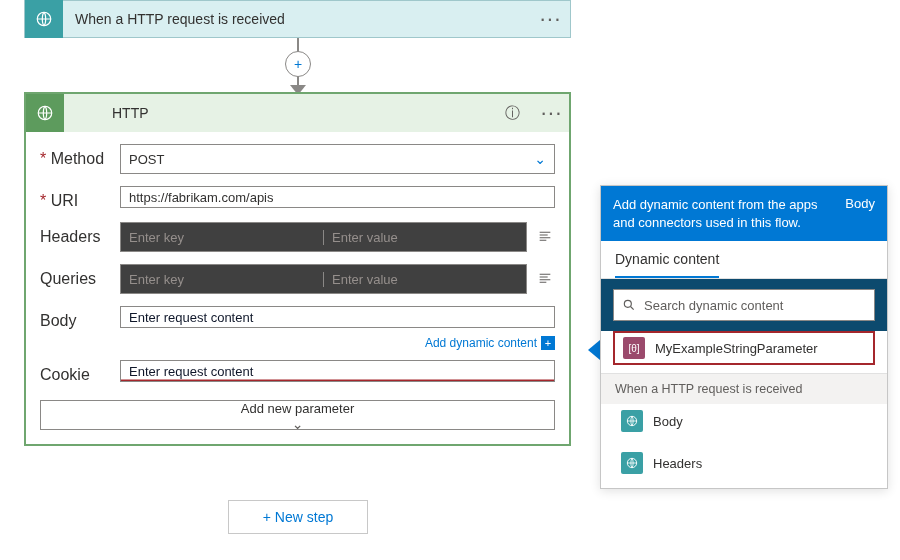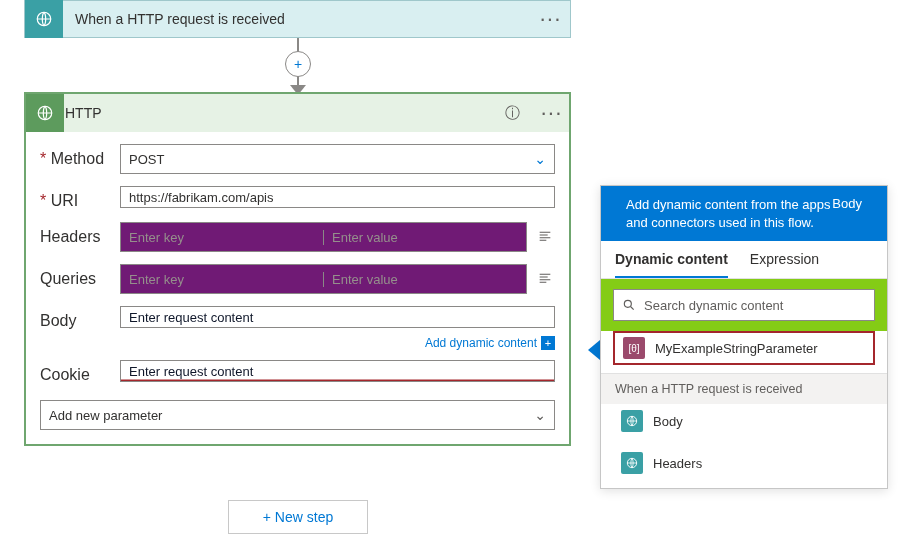--- a/index.html
+++ b/index.html
@@ -14,58 +14,58 @@
 
 .connector { position: absolute; top: 38px; left: 290px; width: 16px; height: 55px; }
 .connector-line { position: absolute; left: 7px; top: 0; width: 2px; height: 50px; background: #8a8886; }
 .connector-plus { position: absolute; top: 13px; left: -5px; width: 26px; height: 26px; border: 1px solid #8a8886; border-radius: 50%; background: #fff; display: flex; align-items: center; justify-content: center; font-size: 14px; color: #0078d4; }
 .connector-arrow { position: absolute; top: 47px; left: 0; width: 0; height: 0; border-left: 8px solid transparent; border-right: 8px solid transparent; border-top: 10px solid #8a8886; }
 
 
 .http-card { position: absolute; top: 92px; left: 24px; width: 547px; border: 2px solid #6fa66f; }
 .http-header { height: 38px; background: #e6f2e5; display: flex; align-items: center; }
 .http-icon { width: 38px; height: 38px; background: #5d9b5d; display: flex; align-items: center; justify-content: center; color: #fff; }
-.http-title { flex: 1; padding-left: 1px; font-size: 14px; }
+.http-title { flex: 1; padding-left: 28px; font-size: 14px; margin-left: 20px; }
 .http-info { width: 28px; color: #605e5c; font-size: 15px; cursor: pointer; }
 .http-menu { width: 36px; text-align: center; font-size: 22px; color: #605e5c; cursor: pointer; line-height: 1; }
 
 .http-body { background: #fff; padding: 12px 14px 14px; }
 .row { display: flex; align-items: flex-start; margin-bottom: 12px; }
 .label { width: 80px; padding-top: 6px; font-size: 16px; color: #323130; }
 .required::before { content: "* "; color: #a4262c; }
 .field { flex: 1; }
 .select { height: 30px; border: 1px solid #8a8886; display: flex; align-items: center; padding: 0 8px; justify-content: space-between; cursor: pointer; background: #fff; }
 .chevron { color: #0078d4; font-size: 14px; }
 .text-input { height: 22px; border: 1px solid #8a8886; padding: 0 8px; display: flex; align-items: center; background: #fff; }
 .text-input.focused { box-shadow: inset 0 -1.5px 0 #a4262c; }
 .placeholder { color: #0f172a; }
 .kv-wrap { flex: 1; display: flex; align-items: center; gap: 8px; }
-.kv-pair { flex: 1; display: flex; border: 1px solid #8a8886; height: 30px; background: #701a75; align-items: center; }
+.kv-pair { flex: 1; display: flex; border: 1px solid #8a8886; height: 30px; background: #404040; align-items: center; }
 .kv-key, .kv-val { flex: 1; padding: 0 8px; display: flex; align-items: center; color: #958f8c; }
 .kv-val { border-left: 1px solid #8a8886; }
 .kv-action { width: 20px; height: 20px; color: #605e5c; cursor: pointer; display: flex; align-items: center; justify-content: center; }
 
 .add-dynamic { text-align: right; font-size: 12px; color: #0078d4; margin: -6px 0 10px 80px; cursor: pointer; }
 .add-dynamic .plus { display: inline-block; width: 14px; height: 14px; background: #0078d4; color: #fff; text-align: center; line-height: 14px; margin-left: 4px; font-size: 11px; }
 
-.add-param { height: 30px; border: 1px solid #8a8886; display: flex; align-items: center; padding: 0 8px; justify-content: space-between; cursor: pointer; margin-top: 16px; }
+.add-param { height: 30px; border: 1px solid #8a8886; display: flex; align-items: center; padding: 0 8px; justify-content: space-between; cursor: pointer; margin-top: 16px; flex-direction: column; }
 
 
 .new-step { position: absolute; top: 500px; left: 228px; width: 140px; height: 34px; border: 1px solid #c8c8c8; background: #fff; display: flex; align-items: center; justify-content: center; color: #0078d4; font-size: 14px; cursor: pointer; text-align: center; }
 
 
 .dc-panel { position: absolute; top: 185px; left: 600px; width: 288px; border: 1px solid #c6c6c6; background: #fff; box-shadow: 0 2px 10px rgba(0,0,0,0.12); }
 .dc-notch { position: absolute; top: 340px; left: 588px; width: 0; height: 0; border-top: 10px solid transparent; border-bottom: 10px solid transparent; border-right: 12px solid #0078d4; }
-.dc-blue { background: #0078d4; color: #fff; padding: 10px 25px; display: flex; justify-content: space-between; font-size: 13px; }
+.dc-blue { background: #0078d4; color: #fff; padding: 10px 12px; display: flex; justify-content: space-between; font-size: 13px; }
 .dc-blue-text { max-width: 210px; line-height: 1.35; }
 .dc-hide { cursor: pointer; }
 .dc-tabs { display: flex; padding: 0 14px; gap: 22px; border-bottom: 1px solid #e1e1e1; font-size: 14px; }
 .dc-tab { padding: 10px 0 9px; cursor: pointer; color: #323130; }
-.dc-tab.active { font-weight: 700; border-bottom: 2px solid #0078d4; }
-.dc-search-wrap { background: #84cc16; padding: 10px 12px; }
+.dc-tab.active { font-weight: 400; border-bottom: 2px solid #0078d4; }
+.dc-search-wrap { background: #0c4a6e; padding: 10px 12px; }
 .dc-search { height: 32px; border: 1px solid #8a8886; background: #fff; display: flex; align-items: center; padding: 0 8px; gap: 8px; color: #605e5c; }
 .dc-section-title { padding: 12px 14px 8px; font-size: 12.5px; color: #605e5c; }
 .dc-item { margin: 0 12px 8px; height: 34px; display: flex; align-items: center; gap: 10px; padding: 0 8px; cursor: pointer; background: #fff; }
 .dc-item.highlighted { border: 2px solid #a4262c; }
 .dc-item-icon { width: 22px; height: 22px; background: #9b4a6c; color: #fff; display: flex; align-items: center; justify-content: center; font-size: 10px; border-radius: 2px; }
 .dc-item-icon.teal { background: #3aa0a5; }
 .dc-group-title { padding: 8px 14px; font-size: 12.5px; color: #605e5c; background: #f3f2f1; border-top: 1px solid #e1e1e1; }
 
 svg { display: block; }
 </style>
@@ -185,21 +185,20 @@
 <div class="new-step">+  New step</div>
 
 <div class="dc-notch"></div>
 <div class="dc-panel">
   <div class="dc-blue">
     <div class="dc-blue-text">Add dynamic content from the apps and connectors used in this flow.</div>
     <div class="dc-hide">Body</div>
   </div>
   <div class="dc-tabs">
     <div class="dc-tab active">Dynamic content</div>
-    <div class="dc-tab">Expression</div>
   </div>
   <div class="dc-search-wrap">
     <div class="dc-search">
       <span>
         <svg width="14" height="14" viewBox="0 0 24 24">
             <circle cx="10" cy="10" r="6" fill="none" stroke="#605e5c" stroke-width="2"></circle>
             <path d="M15 15l5 5" stroke="#605e5c" stroke-width="2"></path>
           </svg>
       </span>
       <span>Search dynamic content</span>

